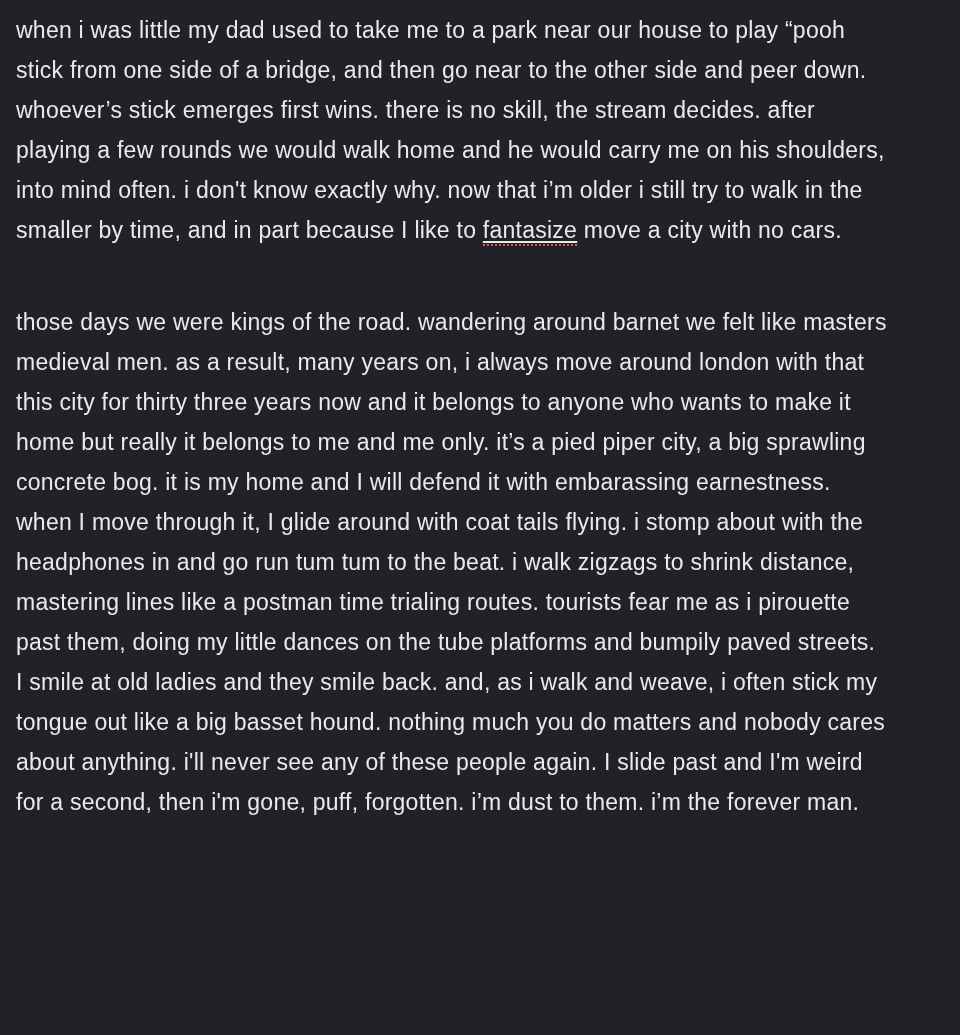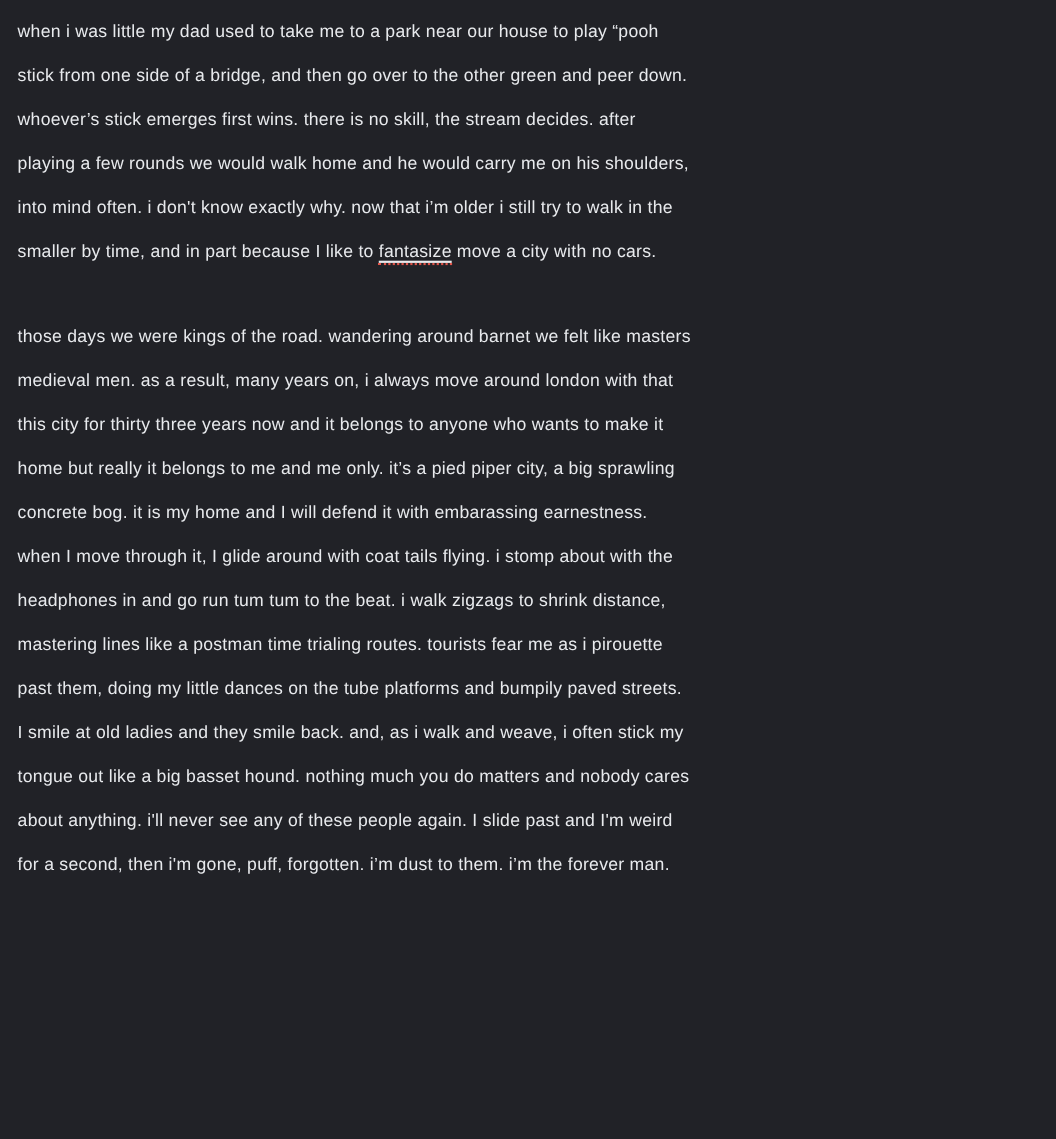--- a/index.html
+++ b/index.html
@@ -9,48 +9,48 @@
     height: 1035px;
     overflow: hidden;
     background: #212227;
   }
   .doc {
     box-sizing: border-box;
     width: 791px;
     height: 1035px;
     padding: 10px 14px 0 16px;
     font-family: "Liberation Sans", sans-serif;
-    font-size: 16px;
+    font-size: 23px;
     letter-spacing: 0.25px;
     line-height: 40px;
     color: #e8eaed;
     cursor: text;
   }
   .para { margin: 0; }
-  .para + .para { margin-top: 37px; }
+  .para + .para { margin-top: 52px; }
   .line {
     display: block;
     height: 40px;
     white-space: pre;
   }
   .misspelled {
     text-decoration: underline;
     text-decoration-thickness: 1.5px;
     text-underline-offset: 3px;
     border-bottom: 2px dotted #e2554a;
     padding-bottom: 1px;
   }
 </style>
 </head>
 <body>
 
 <main class="doc">
   <p class="para">
     <span class="line">when i was little my dad used to take me to a park near our house to play “pooh</span>
-    <span class="line">stick from one side of a bridge, and then go over to the other green and peer down.</span>
+    <span class="line">stick from one side of a bridge, and then go near to the other side and peer down.</span>
     <span class="line">whoever’s stick emerges first wins. there is no skill, the stream decides. after</span>
     <span class="line">playing a few rounds we would walk home and he would carry me on his shoulders,</span>
     <span class="line">into mind often. i don't know exactly why. now that i’m older i still try to walk in the</span>
     <span class="line"><span>smaller by time, and in part because I like to </span><span class="misspelled">fantasize</span><span> move a city with no cars.</span></span>
   </p>
   <p class="para">
     <span class="line">those days we were kings of the road. wandering around barnet we felt like masters</span>
     <span class="line">medieval men. as a result, many years on, i always move around london with that</span>
     <span class="line">this city for thirty three years now and it belongs to anyone who wants to make it</span>
     <span class="line">home but really it belongs to me and me only. it’s a pied piper city, a big sprawling</span>

